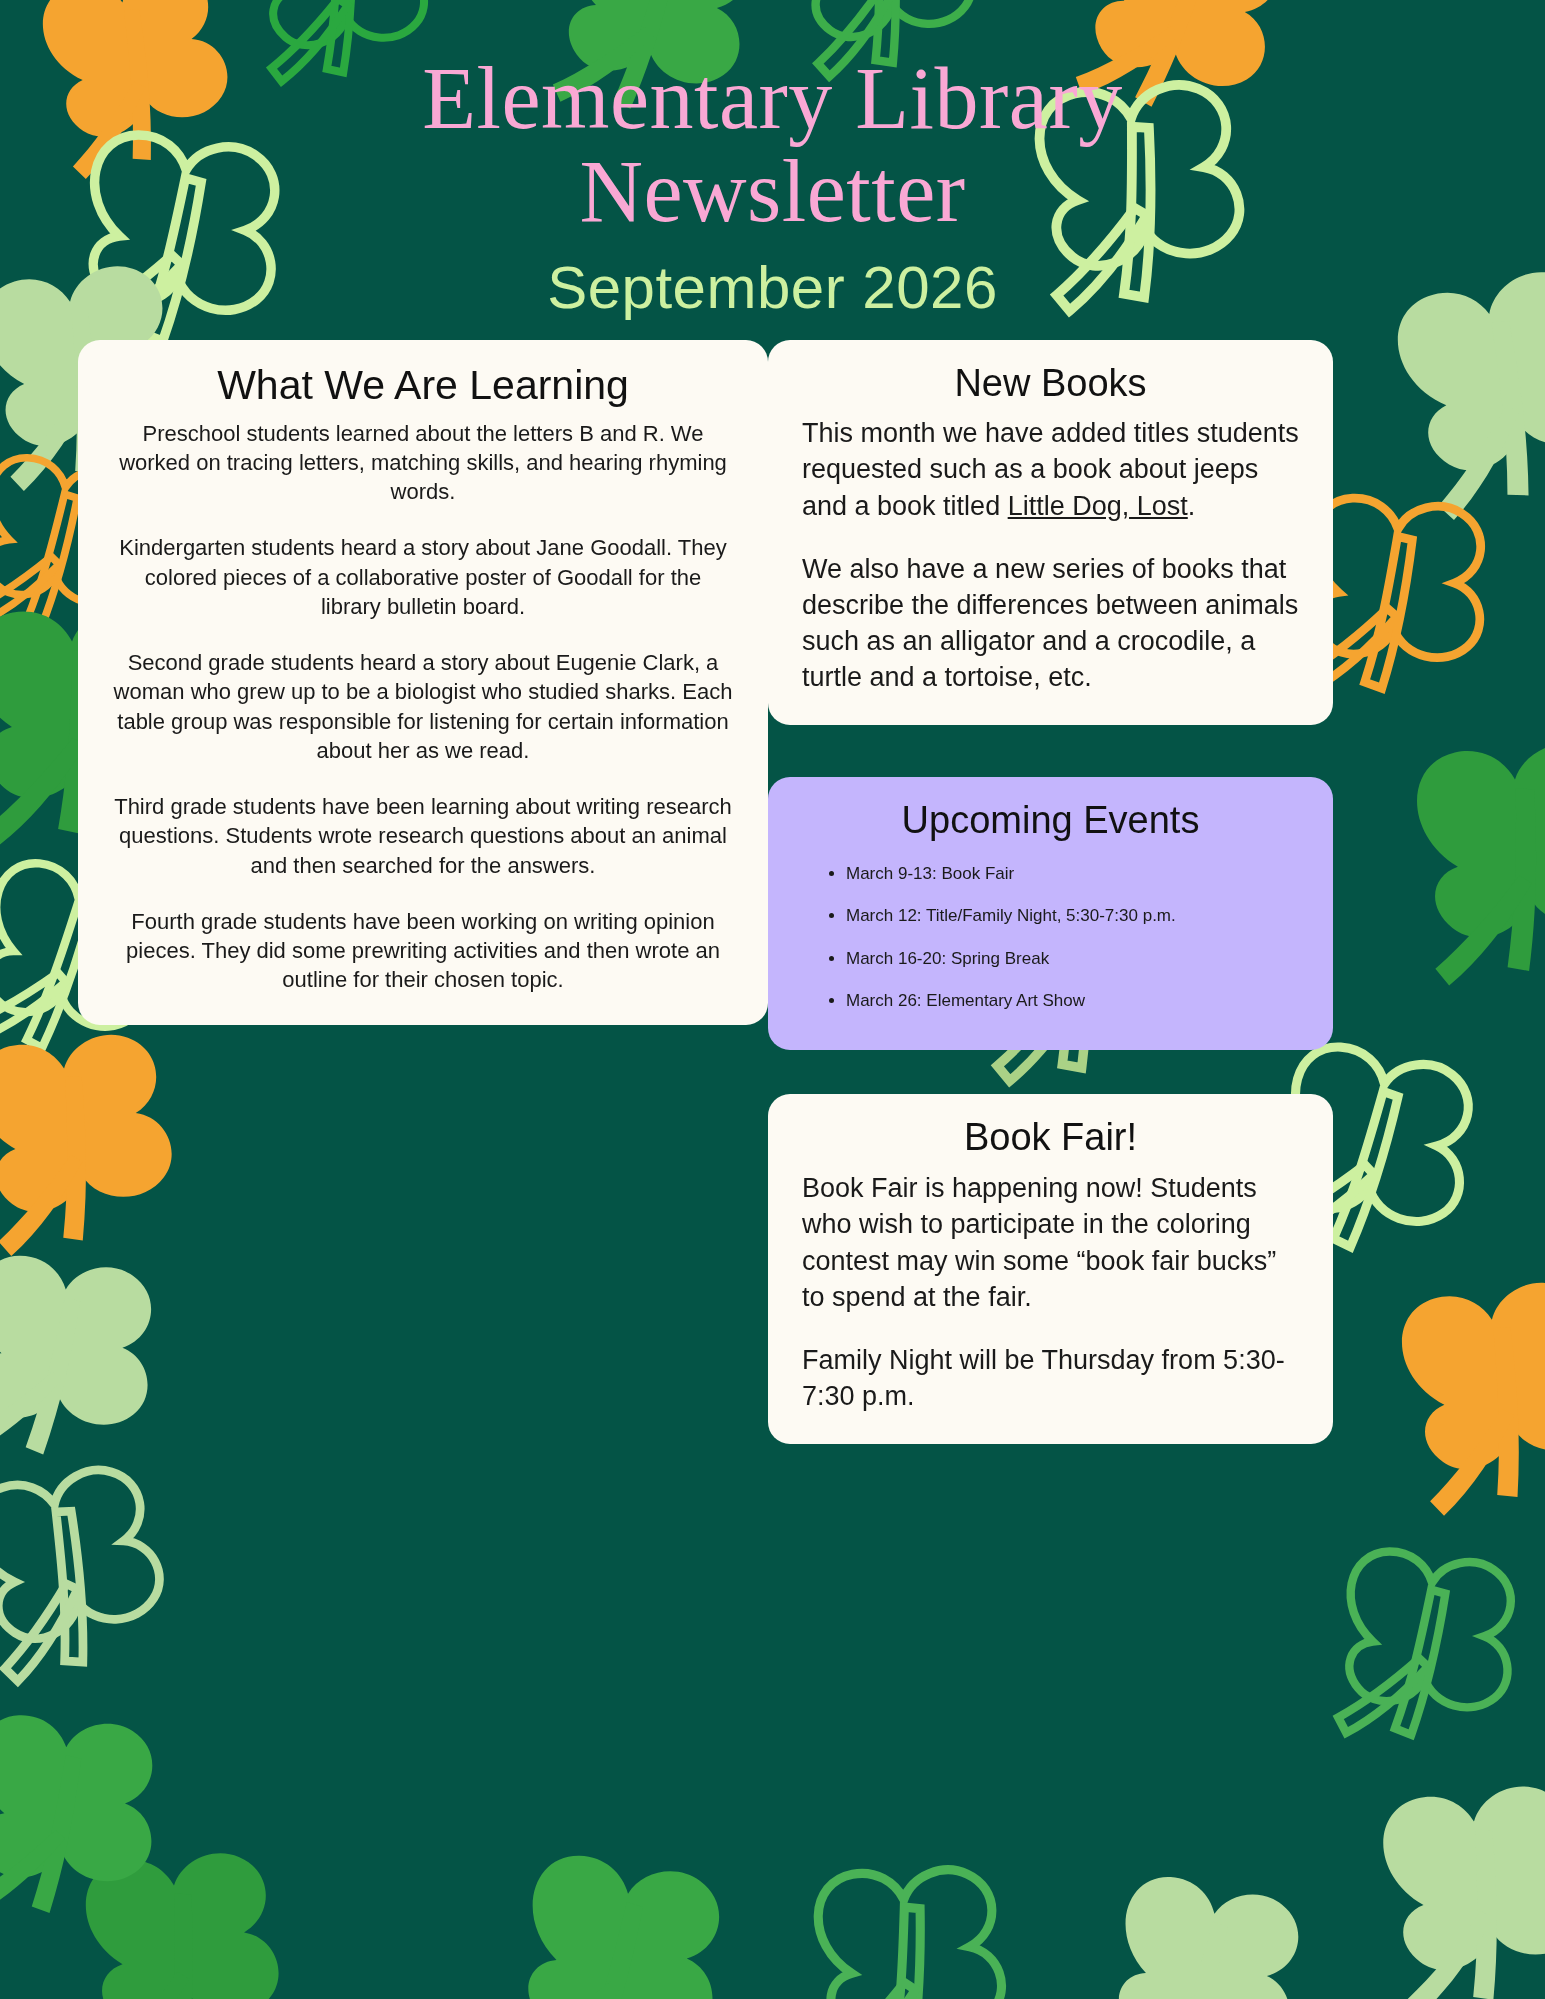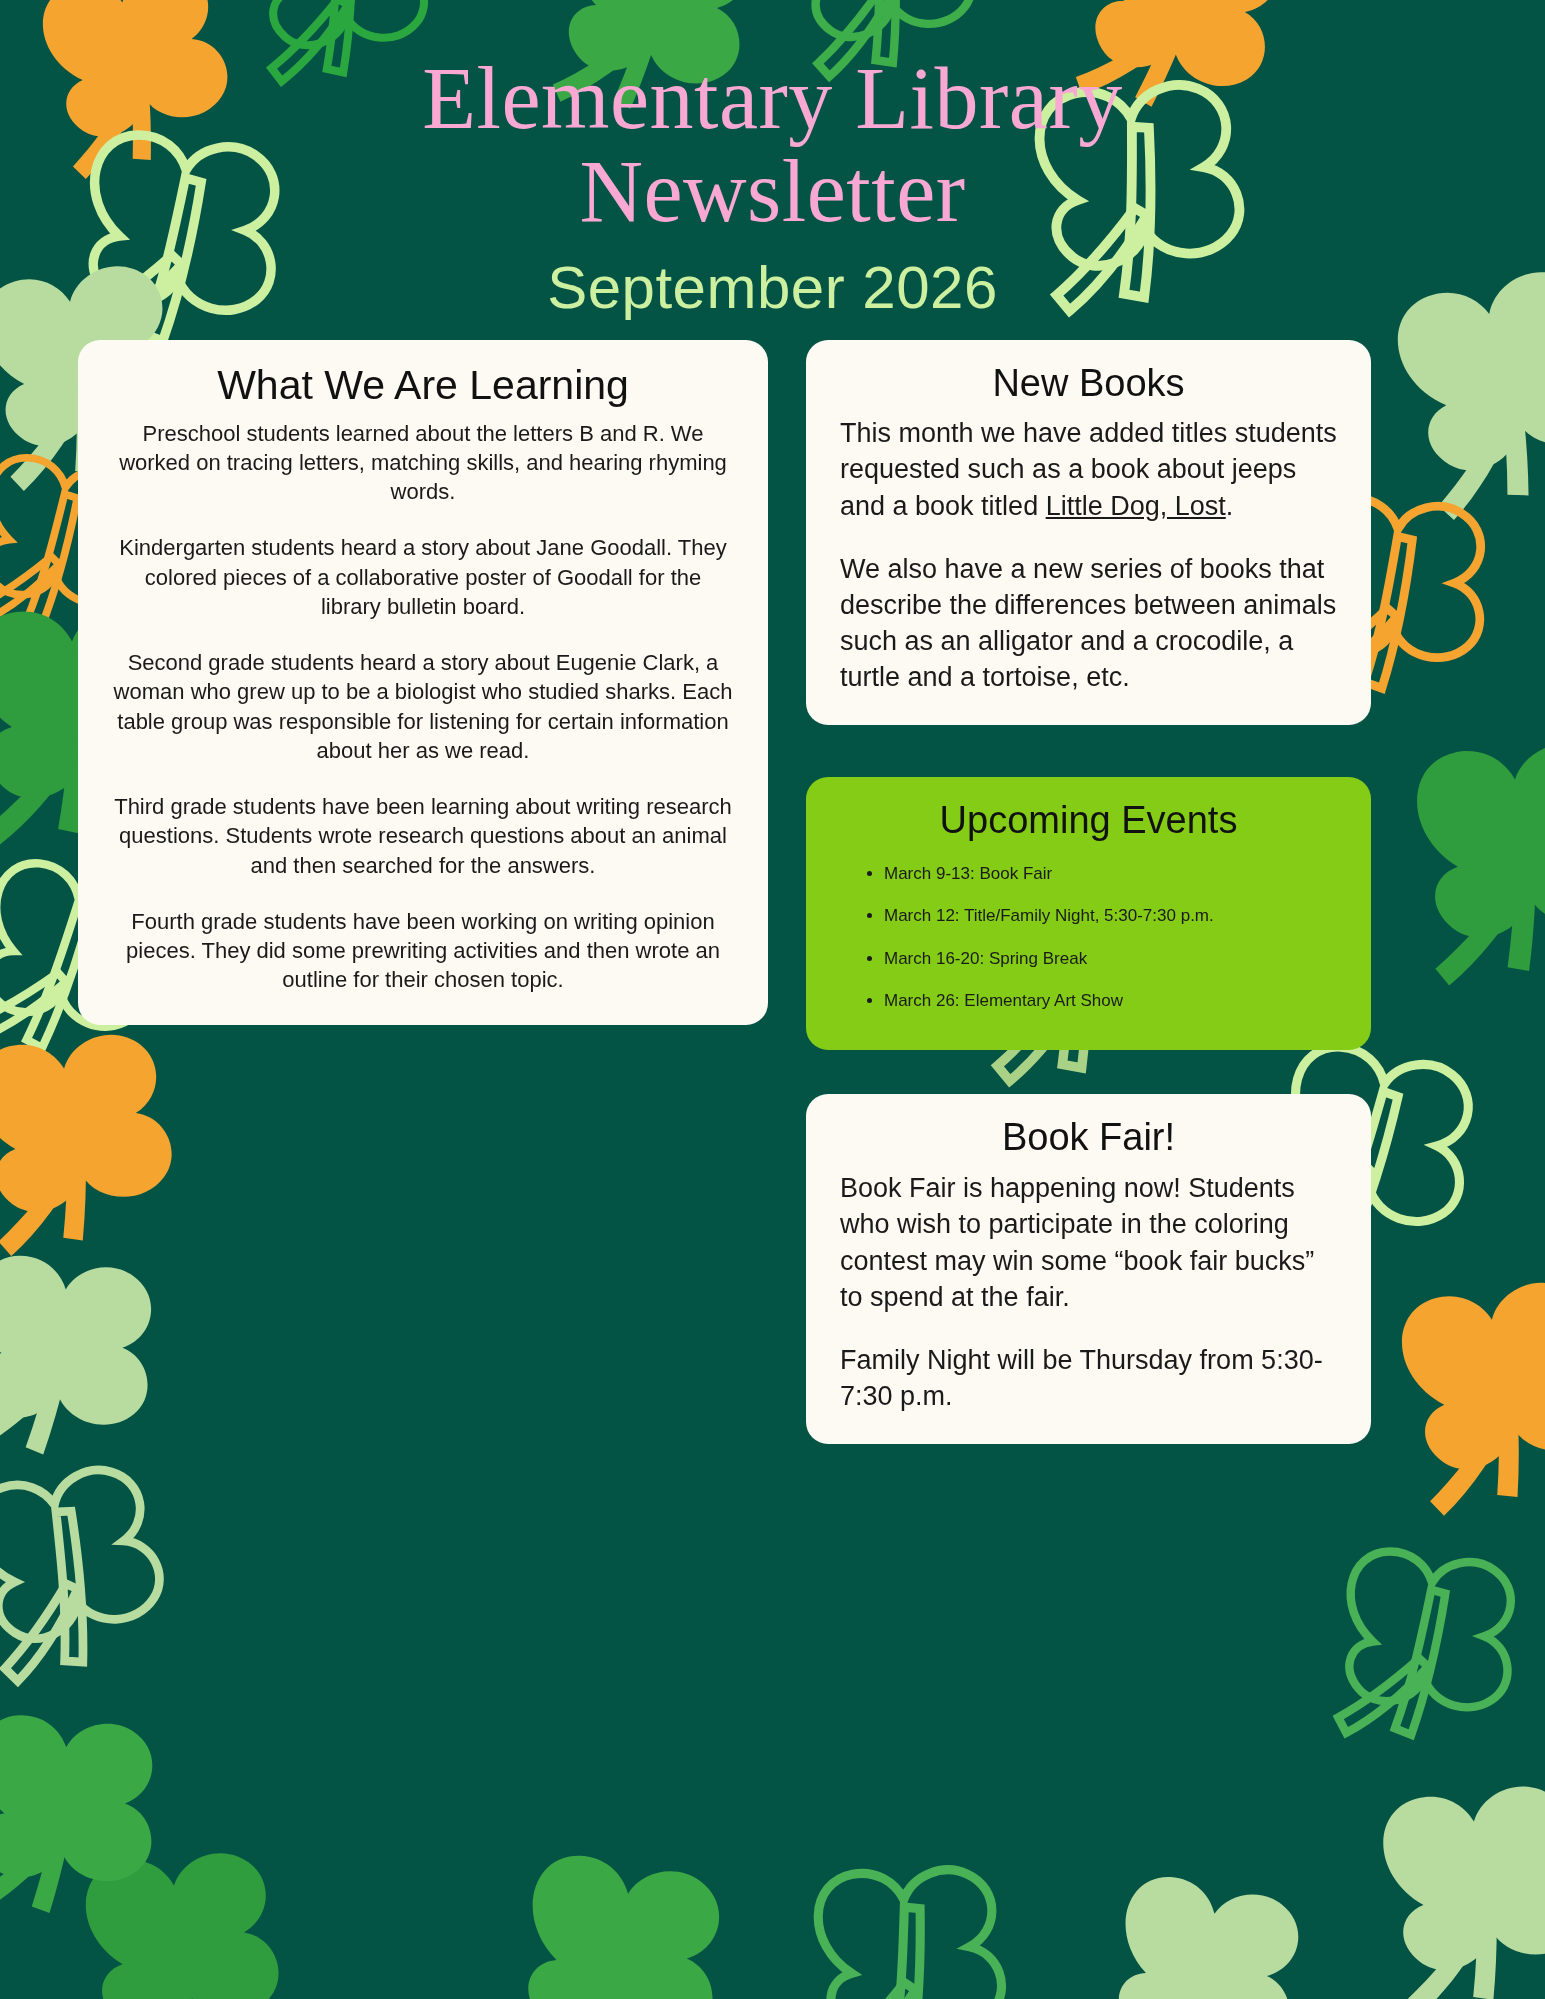--- a/index.html
+++ b/index.html
@@ -48,35 +48,34 @@
     font-weight: 400;
     margin-top: 14px;
     letter-spacing: 0.5px;
   }
 
   
   .content {
     position: relative;
     z-index: 3;
     display: flex;
-    gap: 38px;
     padding: 18px 58px 0 78px;
     align-items: flex-start;
   }
   .col-left  { width: 690px; flex: none; }
   .col-right { width: 565px; flex: none; }
 
   .card {
     background: #fdfaf3;
     border-radius: 22px;
     padding: 22px 34px 30px 34px;
     box-sizing: border-box;
   }
   .card.green {
-    background: #84cc16;
+    background: #c4b5fd;
   }
   .card-title {
     text-align: center;
     color: #111111;
     font-size: 41px;
     font-weight: 400;
     margin: 0 0 10px 0;
     line-height: 1.15;
   }
   .card-title.sm { font-size: 38px; }

